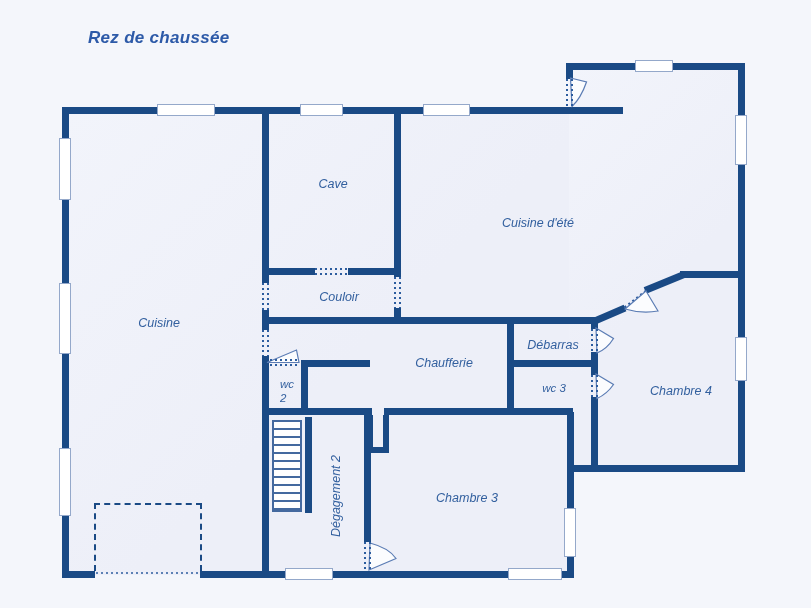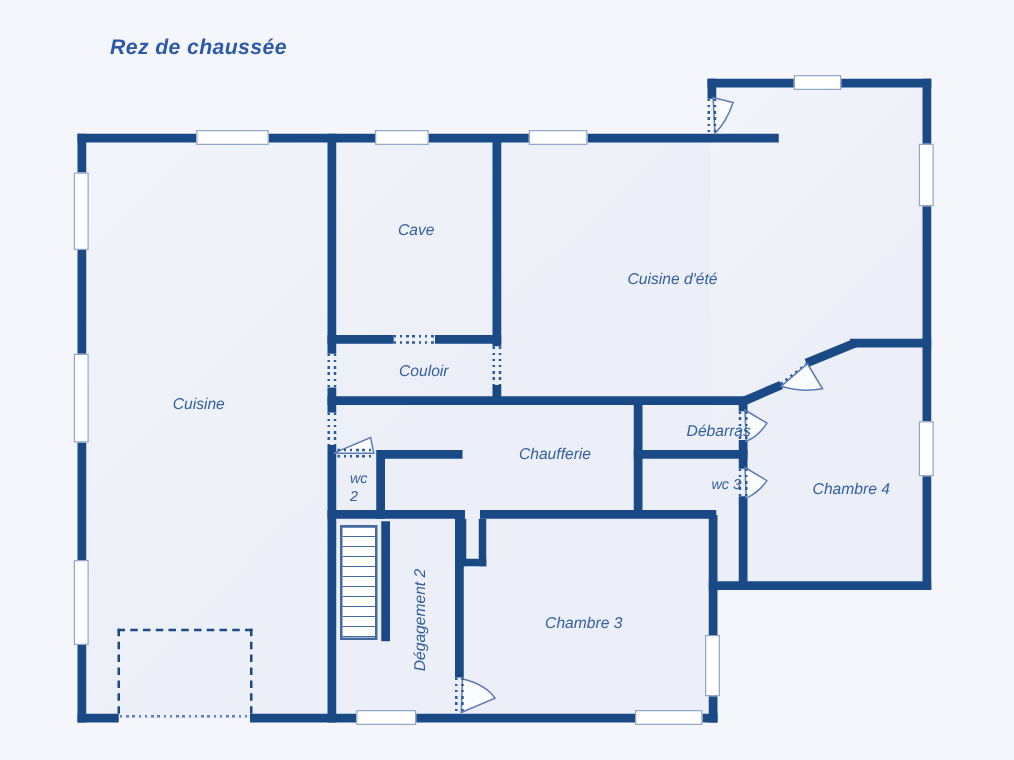--- a/index.html
+++ b/index.html
@@ -116,23 +116,23 @@
   <div class="stairs" style="left:272px;top:420px;width:30px;height:92px;"></div>
 
   <div class="dashed" style="left:94px;top:503px;width:108px;height:68px;"></div>
   <div class="dotline" style="left:96px;top:572px;width:104px;"></div>
 
   <div class="lbl" style="left:159px;top:323px;">Cuisine</div>
   <div class="lbl" style="left:333px;top:184px;font-style:italic;">Cave</div>
   <div class="lbl" style="left:339px;top:297px;">Couloir</div>
   <div class="lbl" style="left:538px;top:223px;">Cuisine d'été</div>
   <div class="lbl" style="left:444px;top:363px;">Chaufferie</div>
-  <div class="lbl" style="left:575px;top:345px;">Débarras</div>
+  <div class="lbl" style="left:553px;top:345px;">Débarras</div>
   <div class="lbl lbl-sm" style="left:287px;top:391px;">
     <span style="display:block;">wc</span>
     <span style="display:block;">2</span>
   </div>
-  <div class="lbl lbl-sm" style="left:554px;top:388px;margin-left:27px;">wc 3</div>
+  <div class="lbl lbl-sm" style="left:554px;top:388px;">wc 3</div>
   <div class="lbl" style="left:681px;top:391px;">Chambre 4</div>
   <div class="lbl" style="left:467px;top:498px;font-style:italic;">Chambre 3</div>
   <div class="lbl lbl-v" style="left:336px;top:496px;">Dégagement 2</div>
 
 </div>
 
 </body></html>

